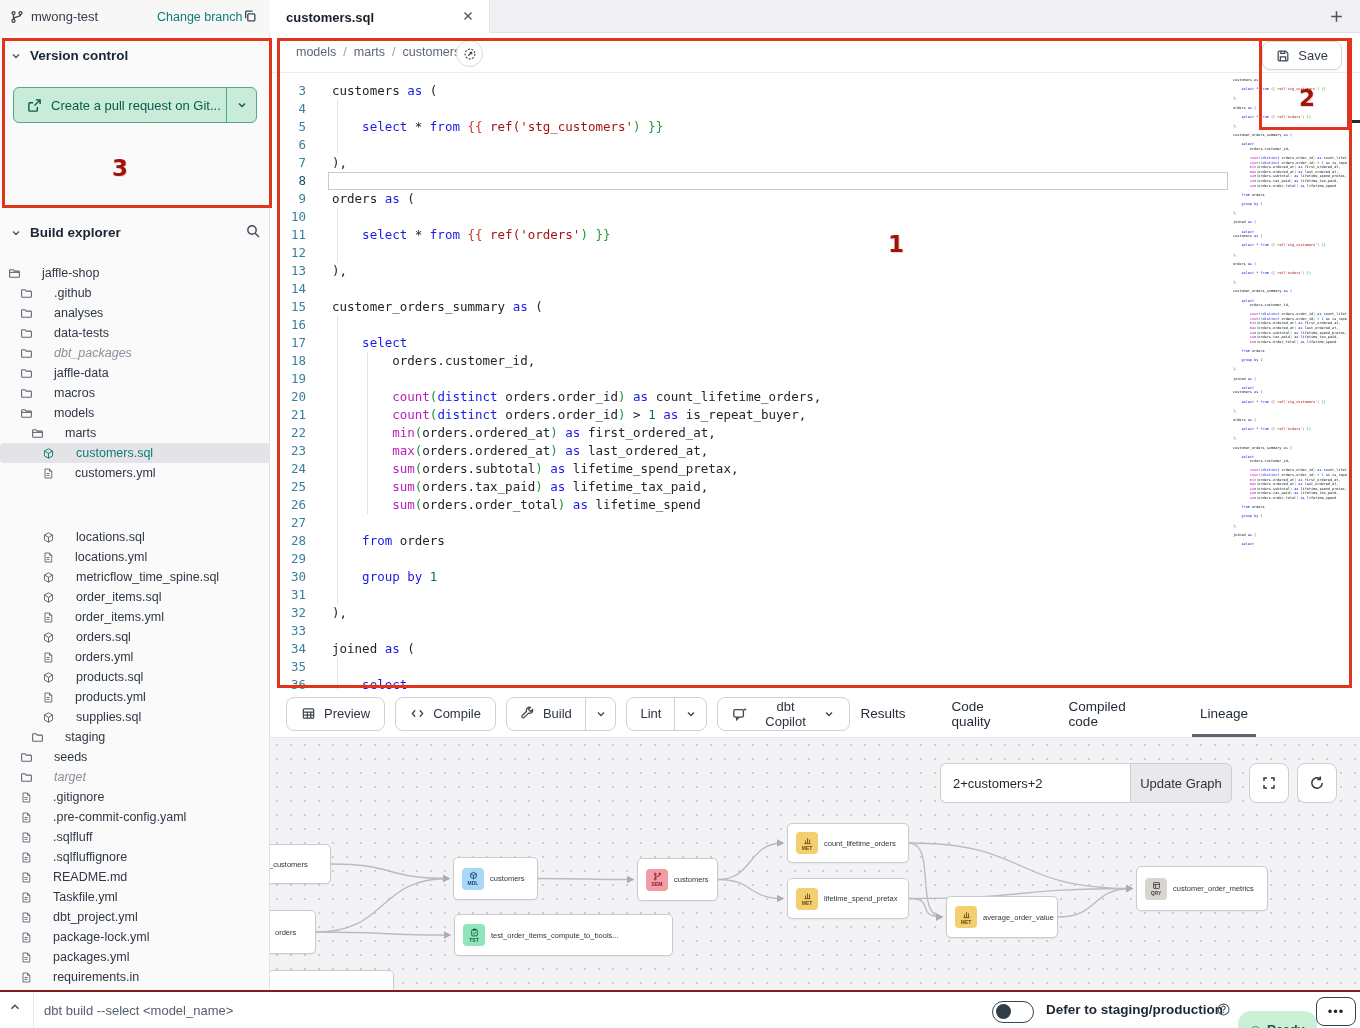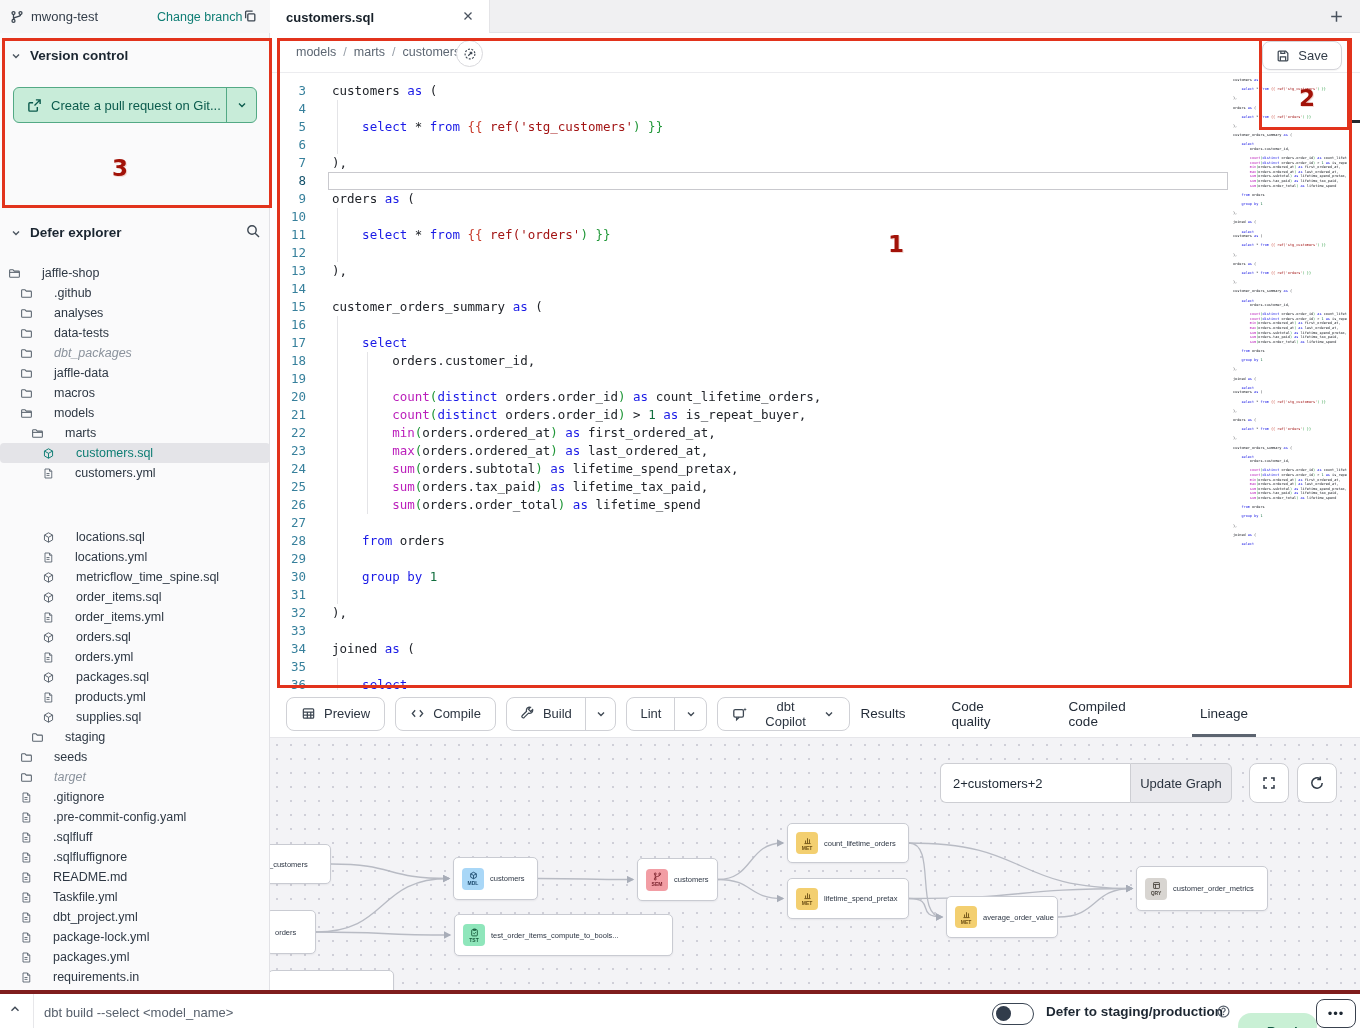--- a/index.html
+++ b/index.html
@@ -81,21 +81,21 @@
   .badge-TST{background:#8fe6bb;color:#175a3c}.badge-MET{background:#f3cf70;color:#6a4d13}
   .badge-QRY{background:#d8d5d1;color:#4b463f}
   #sel-group{position:absolute;left:670px;top:25px;height:40px;display:flex;z-index:3}
   #sel-input{width:190px;height:40px;background:#fff;border:1px solid #cdced3;border-right:none;border-radius:6px 0 0 6px;font-size:13px;color:#1d2733;padding:0 12px;font-family:"Liberation Sans",sans-serif}
   #update-graph{width:102px;background:#e9e9ed;border:1px solid #cdced3;border-radius:0 6px 6px 0;font-size:13px;color:#2b3440;cursor:pointer;font-family:"Liberation Sans",sans-serif}
   .licon-btn{position:absolute;top:25px;width:40px;height:40px;background:#fff;border:1px solid #cdced3;border-radius:8px;display:flex;align-items:center;justify-content:center;color:#2f3945;cursor:pointer;z-index:3}
   #fullscreen-btn{left:979px}
   #refresh-btn{left:1027px}
 
   
-  #statusbar{position:absolute;left:0;top:990px;width:1360px;height:38px;background:#fff;border-top:4px solid #7f1d1d}
+  #statusbar{position:absolute;left:0;top:990px;width:1360px;height:38px;background:#fff;border-top:2px solid #7f1d1d}
   #caret-up{position:absolute;left:8px;top:8px;color:#3e4854;cursor:pointer}
   #sb-divider{position:absolute;left:33px;top:0;width:1px;height:38px;background:#e7e7ea}
   #sb-command{position:absolute;left:44px;top:11px;font-size:13px;color:#57606c;cursor:text}
   #defer-toggle{position:absolute;left:992px;top:9px;width:42px;height:22px;border:1.5px solid #3a4553;border-radius:11px;background:#fff;cursor:pointer}
   #defer-knob{position:absolute;left:3px;top:2px;width:15px;height:15px;border-radius:50%;background:#313c4b}
   #defer-label{position:absolute;left:1046px;top:10px;font-size:13.5px;font-weight:bold;color:#1d2732}
   #help-icon{position:absolute;left:1216px;top:10px;color:#555e6a;cursor:pointer}
   #ready-badge{position:absolute;left:1238px;top:19px;height:26px;border-radius:13px;background:#c9f0d5;display:inline-flex;align-items:flex-end;gap:6px;padding:0 12px}
   #ready-dot{width:11px;height:11px;border:1.5px solid #2f9e64;border-radius:50%}
   #ready-text{font-size:12.5px;color:#0f5740;font-weight:bold}
@@ -172,21 +172,21 @@
             <path d="M4 6l4 4 4-4"></path>
           </svg>
         </span>
     </div>
     <div id="fe-header" class="sec-header">
       <span class="chev-icon">
           <svg width="12" height="12" viewBox="0 0 16 16" fill="none" stroke="currentColor" stroke-width="1.8">
             <path d="M4 6l4 4 4-4"></path>
           </svg>
         </span>
-      <span>Defer explorer</span>
+      <span>Build explorer</span>
     </div>
     <span id="fe-search">
       <svg width="16" height="16" viewBox="0 0 16 16" fill="none" stroke="currentColor" stroke-width="1.4">
           <circle cx="7" cy="7" r="4.2"></circle>
           <path d="M10.2 10.2L14 14"></path>
         </svg>
     </span>
     <div id="file-tree">
         <div class="tree-row" style="padding-left: 8px;">
           <span class="tree-icon">
@@ -344,21 +344,21 @@
           </span>
           <span class="tree-label">orders.yml</span>
         </div>
         <div class="tree-row" style="padding-left: 42px;">
           <span class="tree-icon">
             <svg width="13" height="13" viewBox="0 0 16 16" fill="none" stroke="currentColor" stroke-width="1.2">
               <path d="M8 2.2l5 2.8v6L8 13.8 3 11V5z"></path>
               <path d="M3 5l5 2.8L13 5M8 13.8V7.8"></path>
             </svg>
           </span>
-          <span class="tree-label">packages.sql</span>
+          <span class="tree-label">products.sql</span>
         </div>
         <div class="tree-row" style="padding-left: 42px;">
           <span class="tree-icon">
             <svg width="12" height="13" viewBox="0 0 16 16" fill="none" stroke="currentColor" stroke-width="1.2">
               <path d="M4 2h6l3 3v9H4z"></path>
               <path d="M10 2v3h3M6 8h4M6 10.5h4"></path>
             </svg>
           </span>
           <span class="tree-label">products.yml</span>
         </div>

